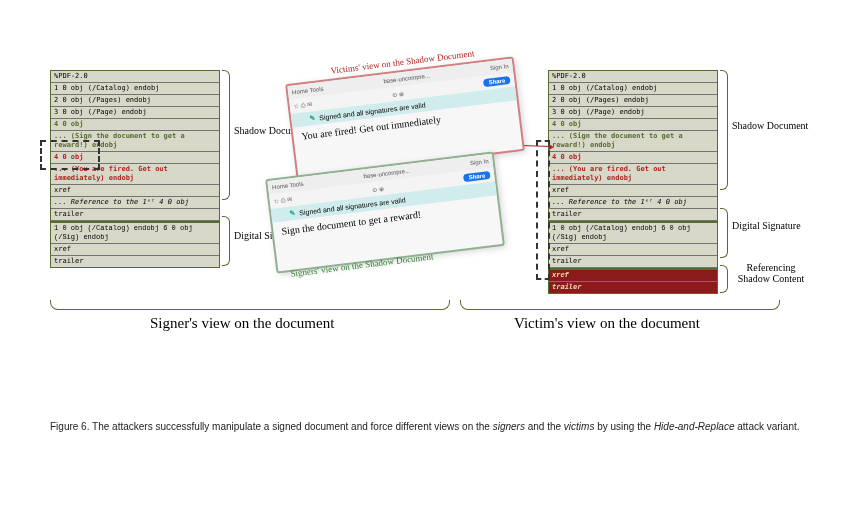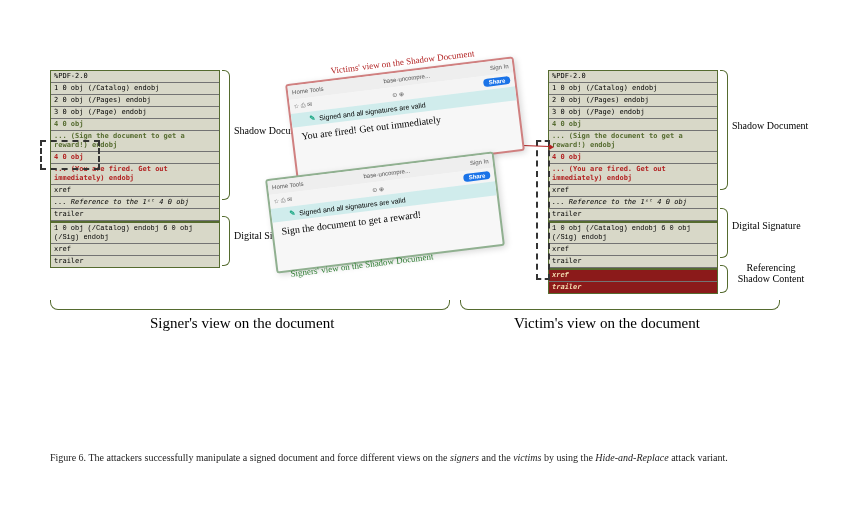--- a/index.html
+++ b/index.html
@@ -44,21 +44,21 @@
   .center-label { position: absolute; font-size: 9px; font-family: Georgia, serif; transform: rotate(-7deg); }
   .center-label.top { color: #b22222; left: 70px; top: -3px; }
   .center-label.bottom { color: #2e7d32; left: 30px; top: 200px; }
 
   
   .arrow { position: absolute; background: #b22222; height: 1px; }
   .arrow::after { content: ''; position: absolute; right: -4px; top: -2px; border-left: 5px solid #b22222; border-top: 3px solid transparent; border-bottom: 3px solid transparent; }
   .dashbox { position: absolute; border: 2px dashed #333; }
 
   
-  .caption { position: absolute; left: 50px; top: 420px; width: 760px; font-size: 10px; font-family: Liberation Serif, serif; color: #222; line-height: 13px; margin-top: 31px; }
+  .caption { position: absolute; left: 50px; top: 420px; width: 760px; font-size: 10px; font-family: Liberation Sans, sans-serif; color: #222; line-height: 13px; }
   .caption .em { font-style: italic; }
 </style>
 </head>
 <body>
 
 <div class="diagram">
 
   <div class="pdfbox left">
     <div class="row">%PDF-2.0</div>
     <div class="row">1 0 obj (/Catalog) endobj</div>

